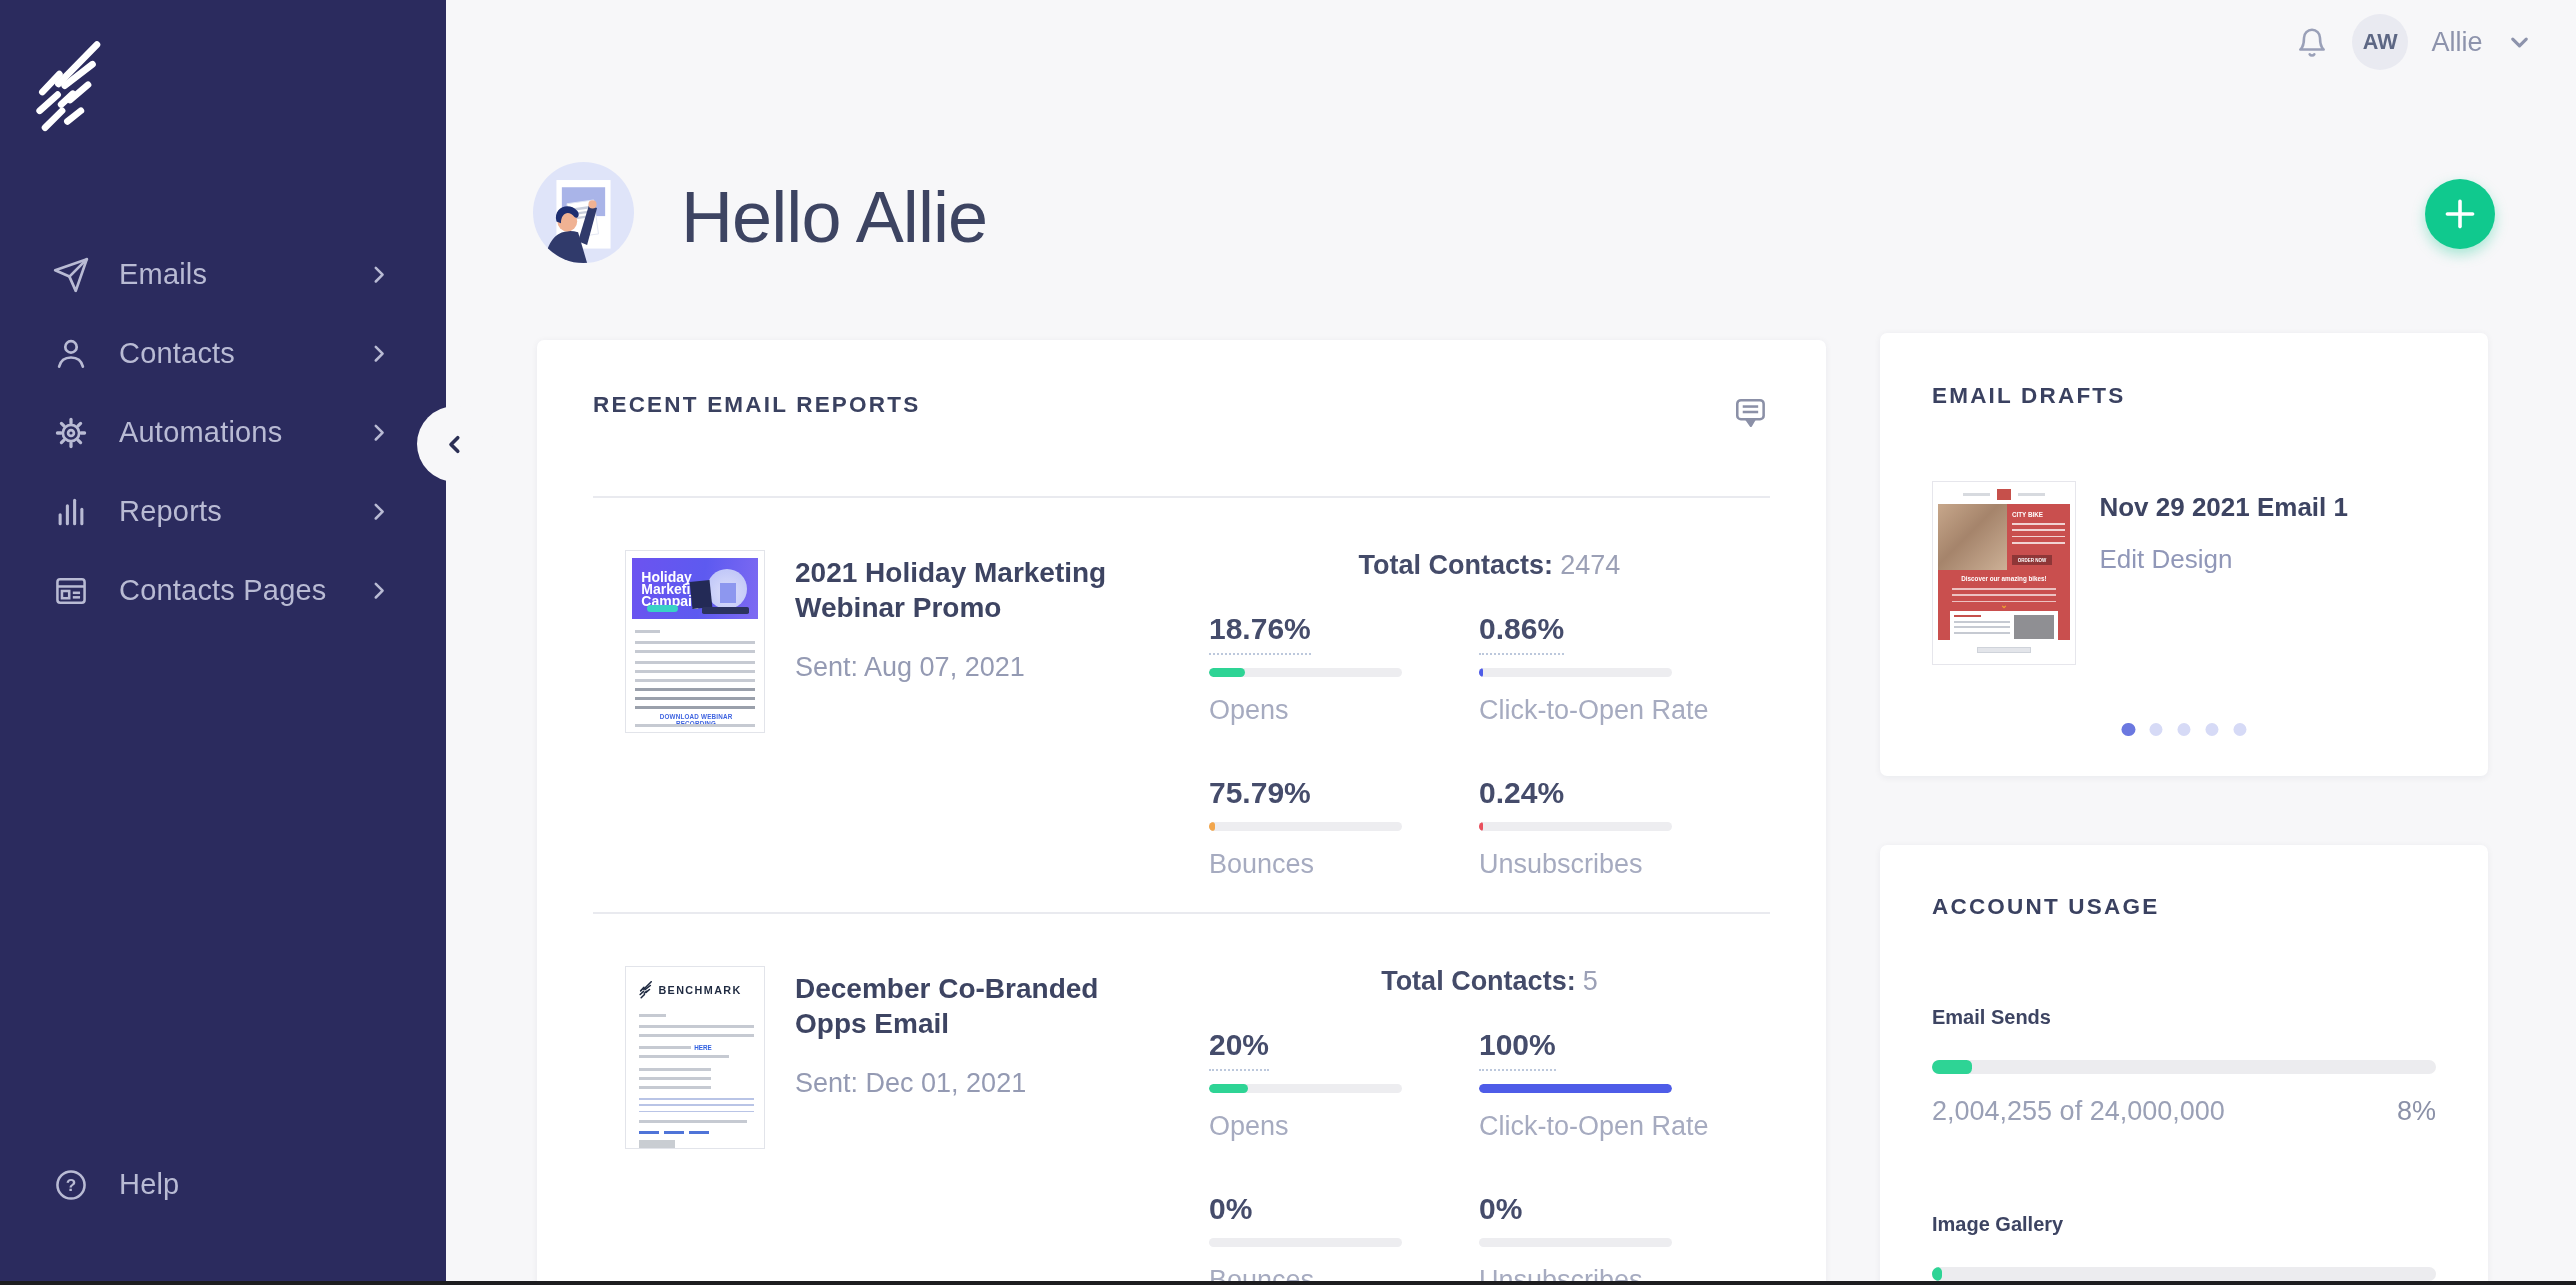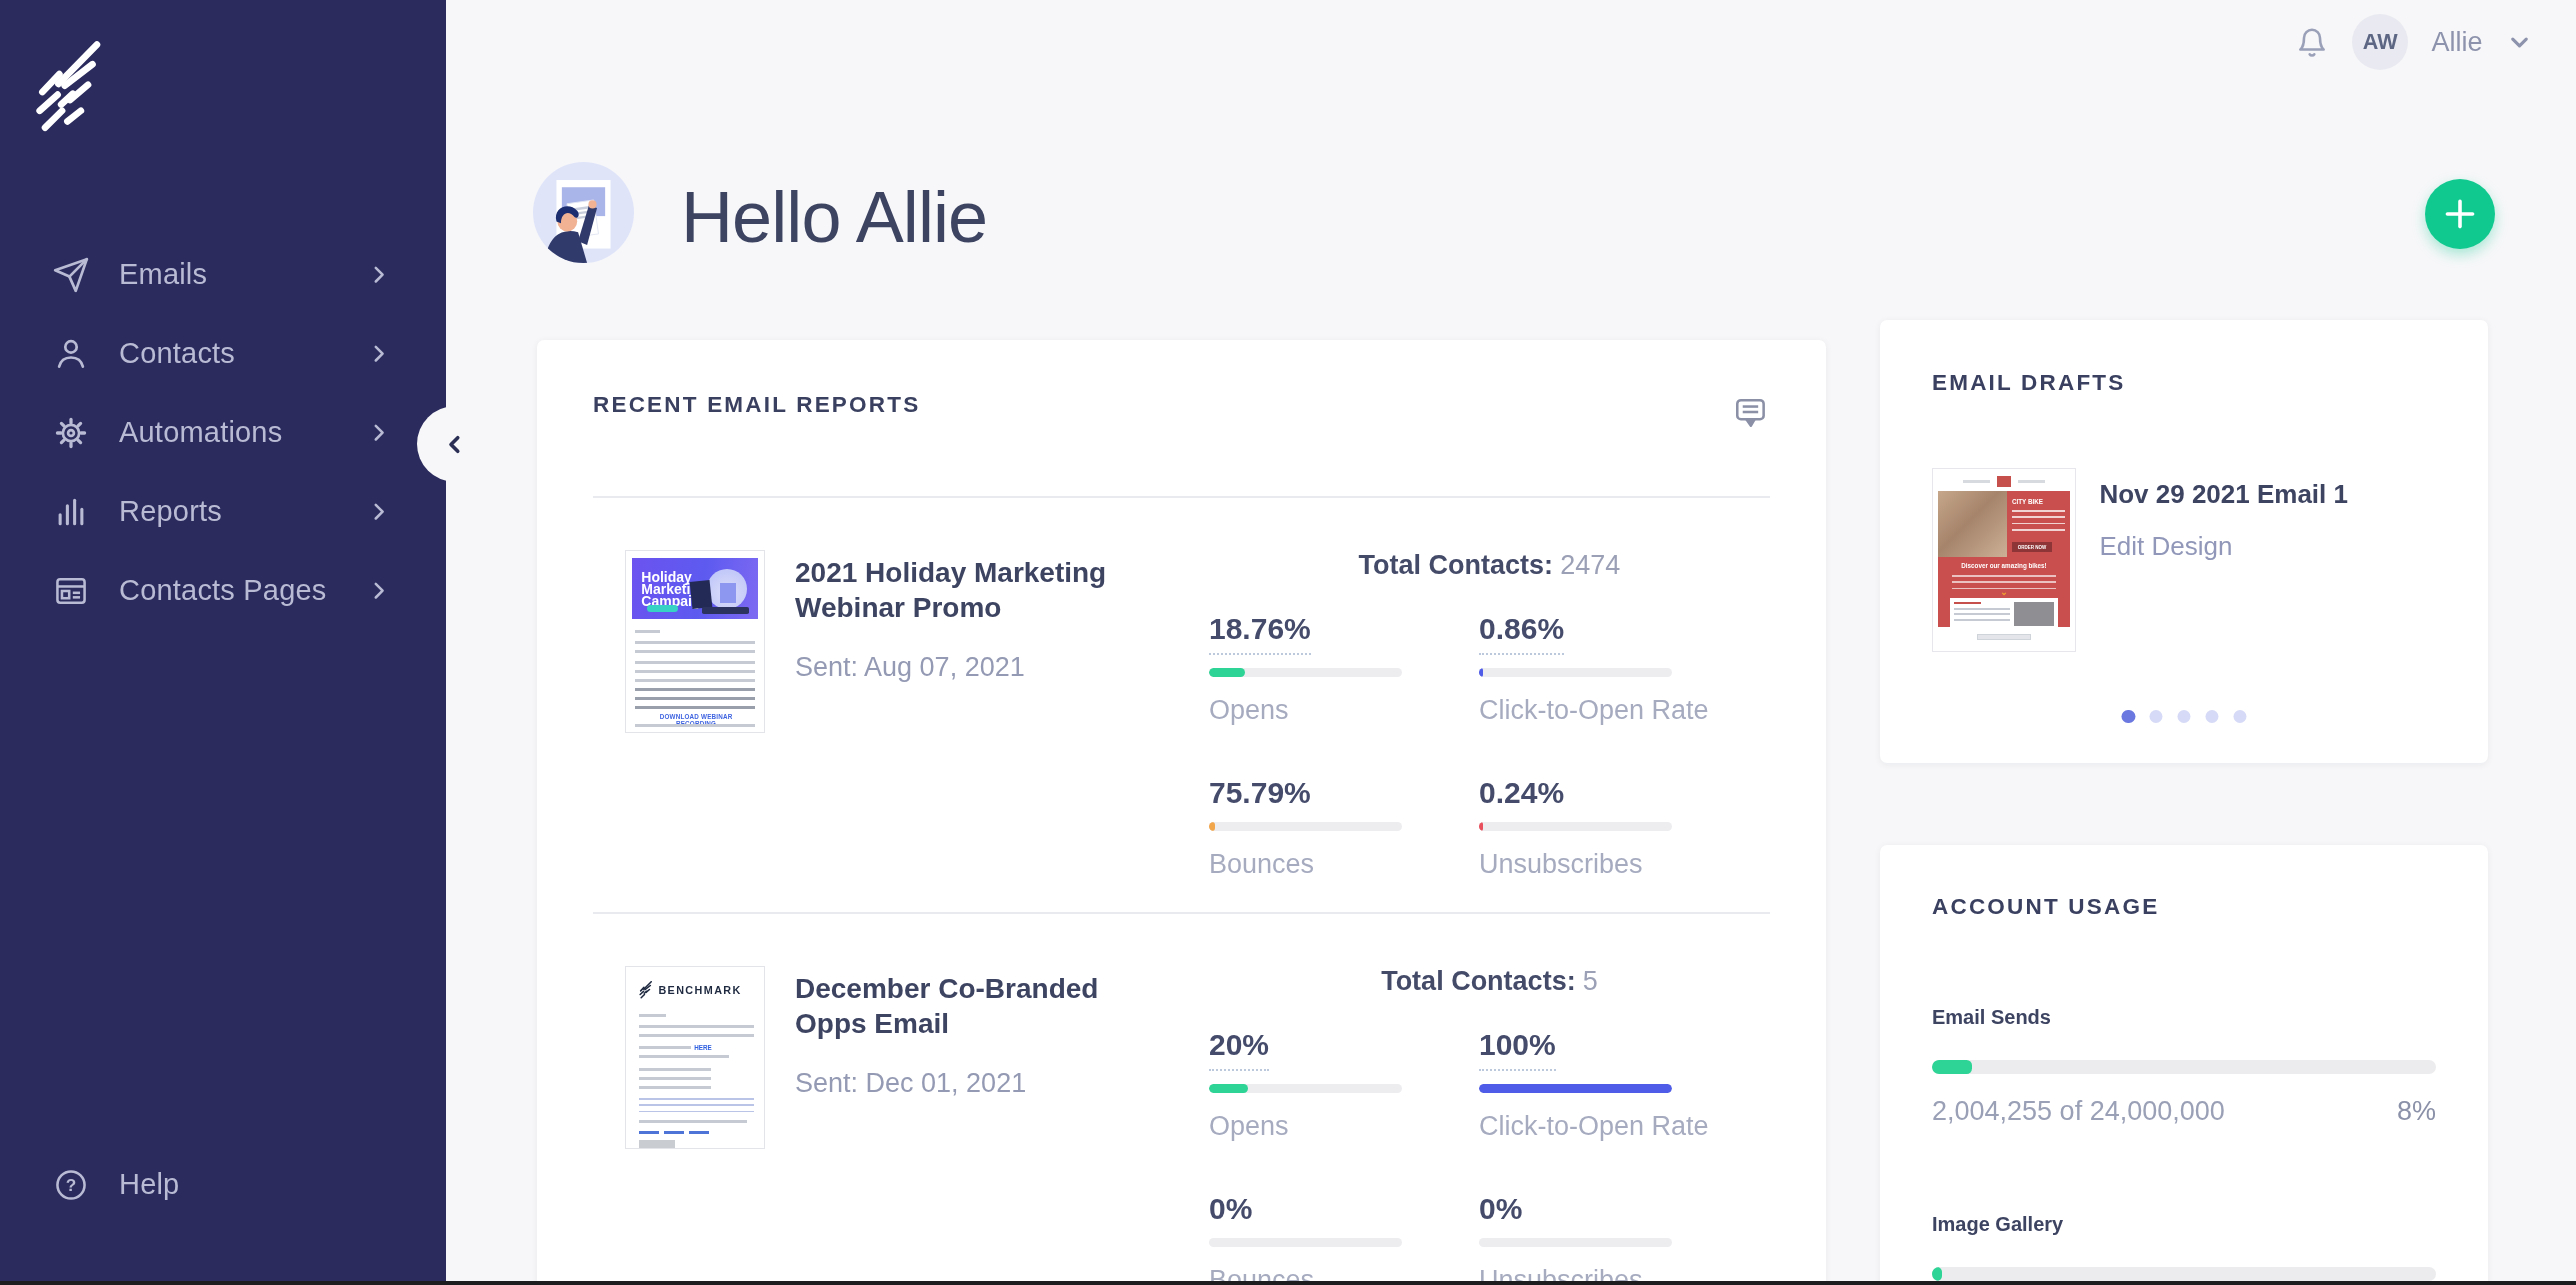--- a/index.html
+++ b/index.html
@@ -49,21 +49,21 @@
   }
   .fab {
     position:absolute; left:2425px; top:179px; width:70px; height:70px;
     border-radius:50%; background:#10c98e; border:none; cursor:pointer;
     display:flex; align-items:center; justify-content:center;
     box-shadow:0 5.4px 12.6px rgba(16,201,142,0.35);
   }
   
   .card { position:absolute; background:#fff; border-radius:7.2px; box-shadow:0 1.8px 7.2px rgba(25,28,60,0.06); }
   .card-reports { left:537px; top:340px; width:1289px; height:1034px; padding:52px 56px 0; }
-  .card-drafts  { left:1880px; top:320px; width:608px; height:443px; padding:50px 52px 0; }
+  .card-drafts  { left:1880px; top:333px; width:608px; height:443px; padding:50px 52px 0; }
   .card-usage   { left:1880px; top:845px; width:608px; height:503px; padding:49px 52px 0; }
   .card-head { display:flex; align-items:flex-start; justify-content:space-between; }
   .section-title { font-size:22.5px; font-weight:bold; letter-spacing:2.2px; color:#3a4160; }
   .divider { height:1.8px; background:#e9eaef; }
   .card-reports .divider { margin:0 0; }
   .card-reports .head-divider { margin-top:61px; }
   
   .report-row { display:flex; padding:52px 0 32px; }
   .thumb {
     width:140px; height:183px; background:#fff; border:0.9px solid #e2e4ea;

